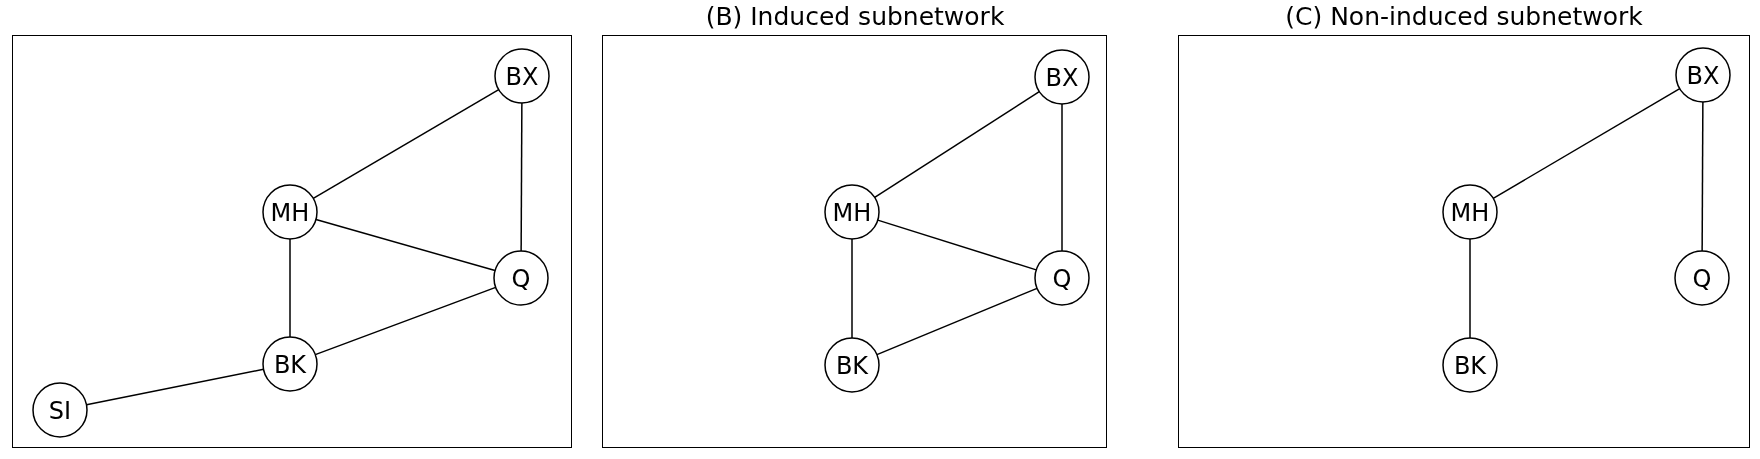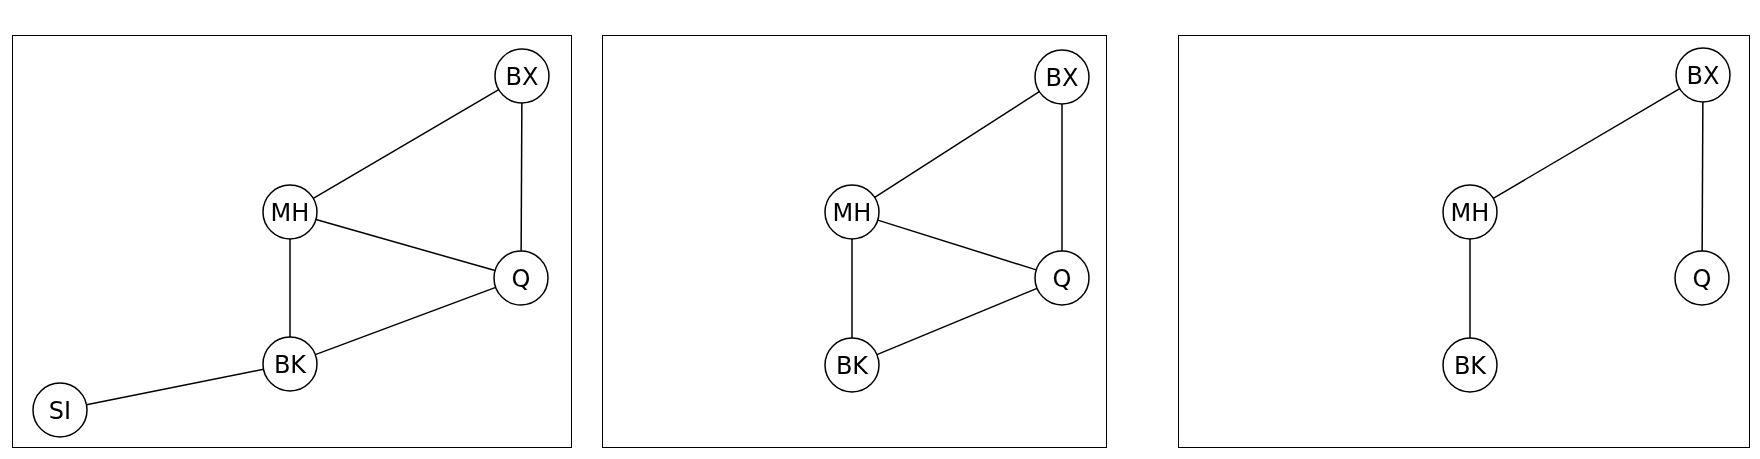--- a/index.html
+++ b/index.html
@@ -54,20 +54,22 @@
     fill: #000000;
     text-anchor: middle;
     dominant-baseline: central;
   }
 </style>
 </head>
 <body>
 
 <div id="figure">
 
+  <div class="panel-title" style="left:565px; top:2px; width:580px;">(B) Induced subnetwork</div>
+  <div class="panel-title" style="left:1174px; top:2px; width:580px;">(C) Non-induced subnetwork</div>
 
   <div class="panel" style="left:12px; top:35px; width:560px; height:413px;"></div>
   <div class="panel" style="left:602px; top:35px; width:505px; height:413px;"></div>
   <div class="panel" style="left:1178px; top:35px; width:572px; height:413px;"></div>
 
   <svg class="graph-svg" id="graph-layer" viewBox="0 0 1760 459" xmlns="http://www.w3.org/2000/svg">
       <g>
         <line x1="313.2928451926368" y1="198.34557350776467" x2="498.7071548073632" y2="89.65442649223534" class="edge-line" stroke="#000000"></line>
         <line x1="521.8663382715041" y1="102.9996691561644" x2="521.1336617284959" y2="251.0003308438356" class="edge-line" stroke="#000000"></line>
         <line x1="315.9611465863022" y1="219.4174704532292" x2="495.0388534136978" y2="270.5825295467708" class="edge-line" stroke="#000000"></line>

